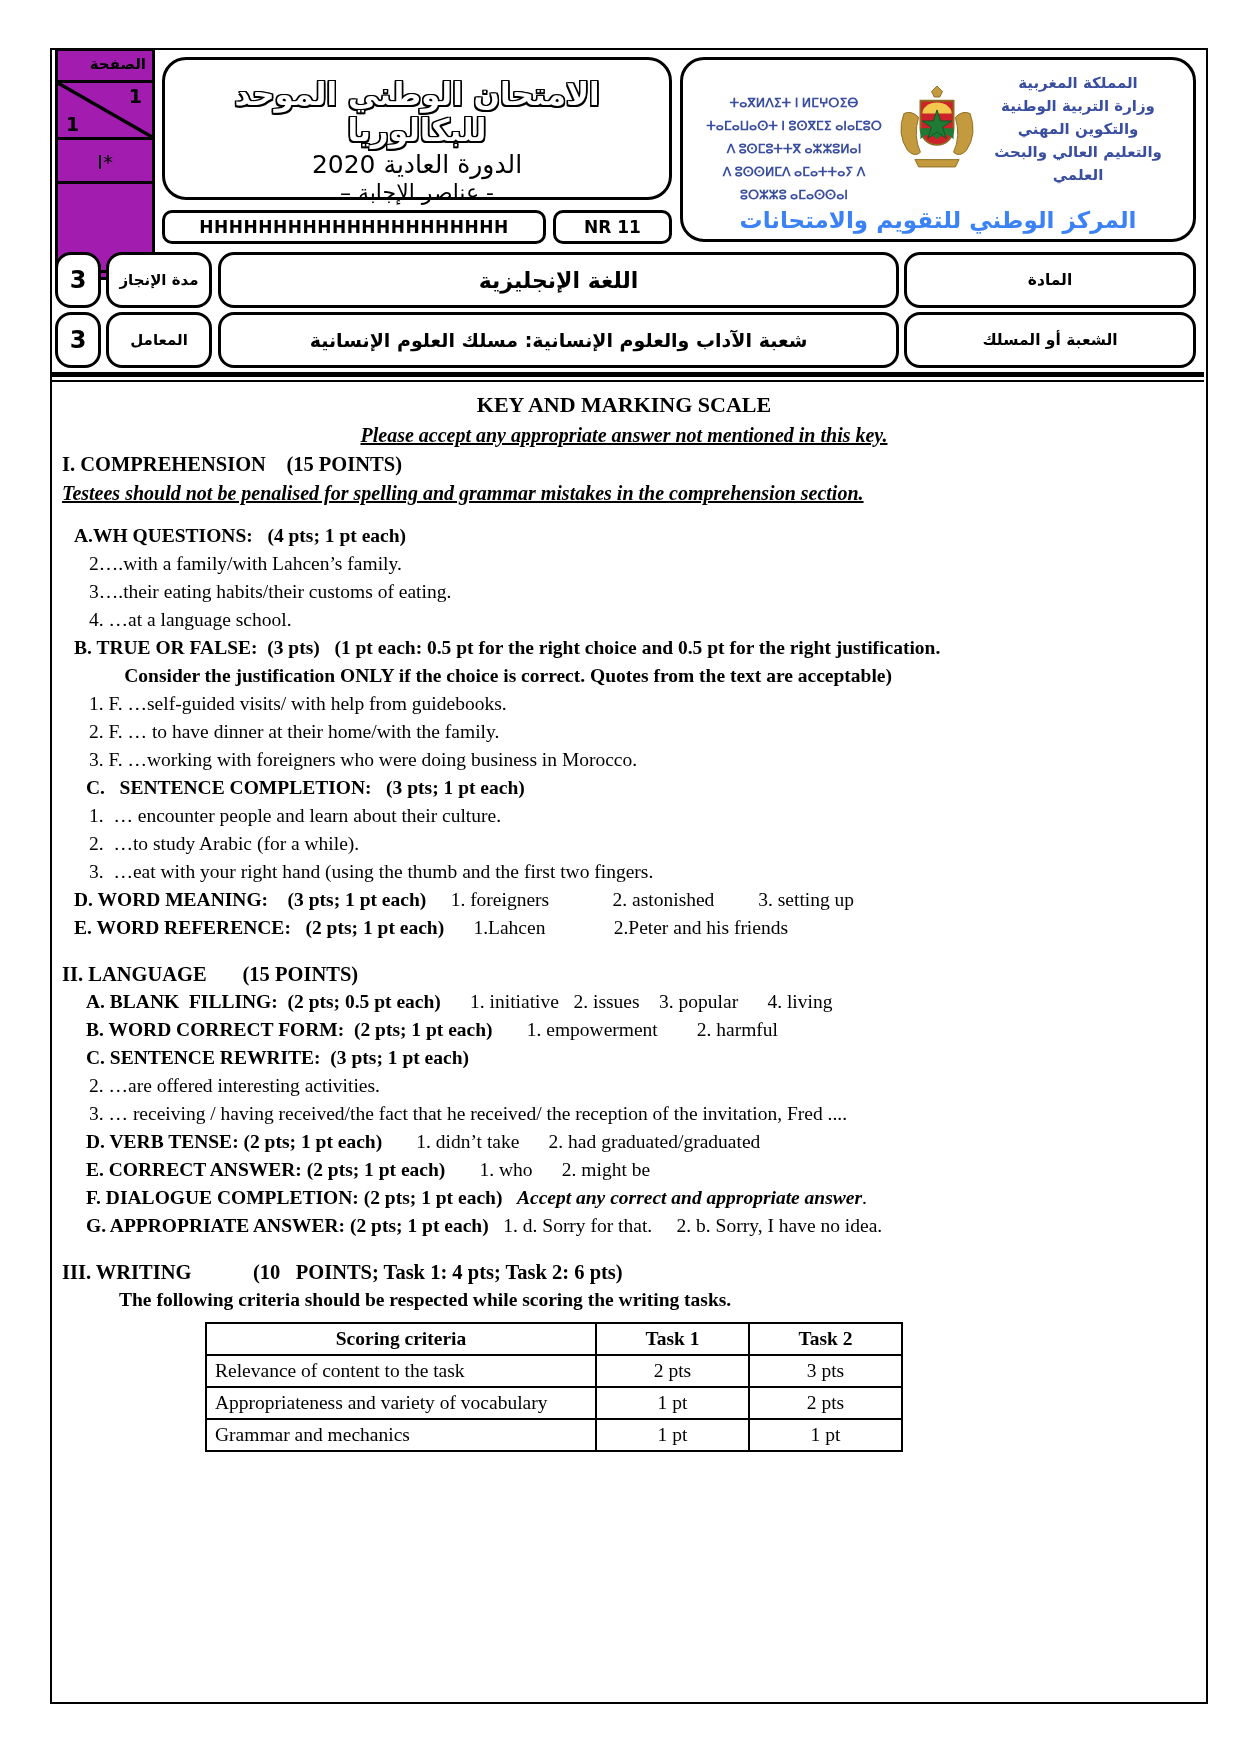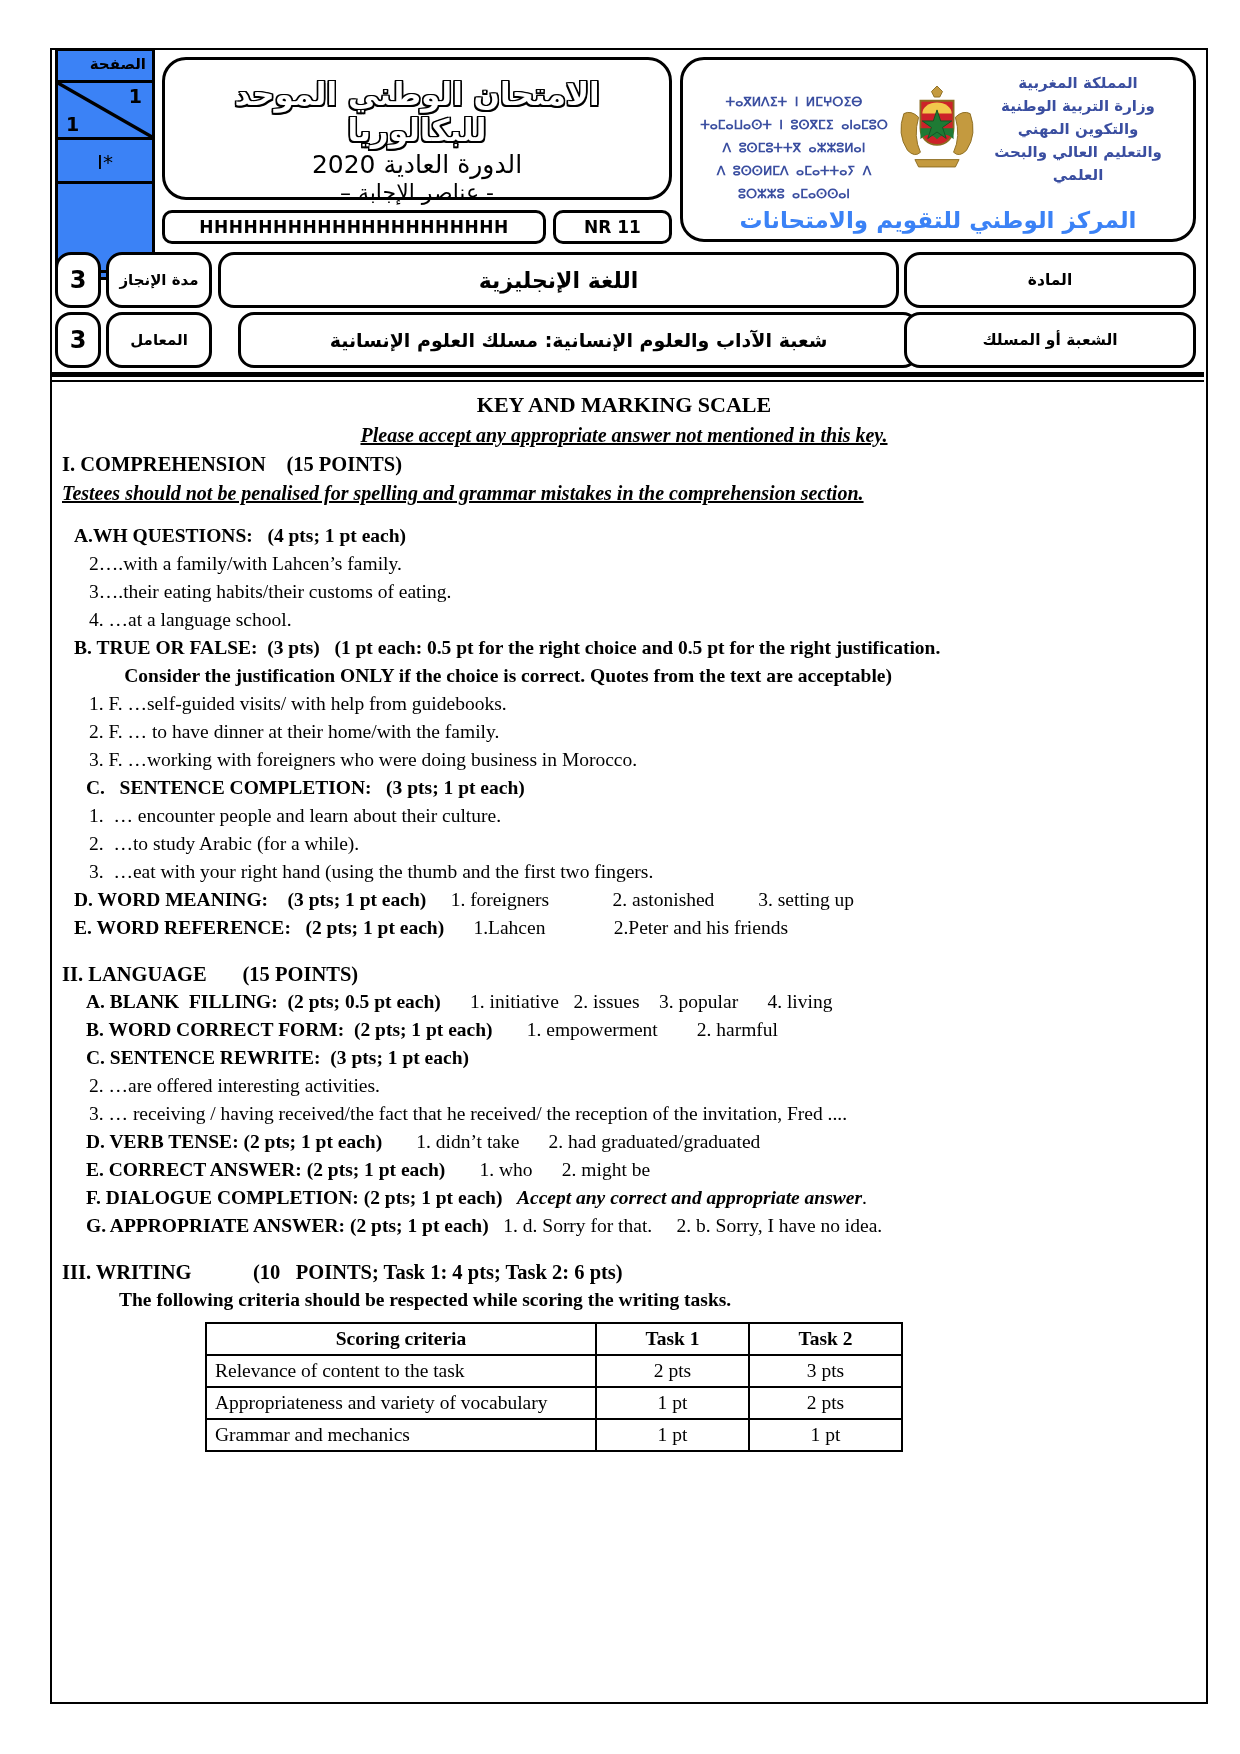--- a/index.html
+++ b/index.html
@@ -1,21 +1,21 @@
 <!DOCTYPE html>
 <html lang="en"><head>
 <meta charset="utf-8">
 <style>
   html,body{margin:0;padding:0;background:#fff;}
   .sheet{position:relative;width:1240px;height:1754px;background:#fff;overflow:hidden;
          font-family:"Liberation Serif",serif;color:#000;}
   .frame{position:absolute;left:50px;top:48px;width:1154px;height:1652px;border:2px solid #000;}
 
   
-  .pagebox{position:absolute;left:55px;top:48px;width:94px;height:226px;border:3px solid #000;background:#3b82f6;}
+  .pagebox{position:absolute;left:55px;top:48px;width:94px;height:226px;border:3px solid #000;background:#a21caf;}
   .pagebox .cell{border-bottom:3px solid #000;position:relative;}
   .pb-label{height:32px;font-family:"DejaVu Sans",sans-serif;font-weight:bold;font-size:15px;
             direction:rtl;text-align:right;padding:4px 6px 0 0;box-sizing:border-box;}
   .pb-diag{height:54px;}
   .pb-diag svg{position:absolute;inset:0;width:100%;height:100%;}
   .pb-diag .tr{position:absolute;top:2px;right:10px;font-family:"DejaVu Sans",sans-serif;font-weight:bold;font-size:19px;}
   .pb-diag .bl{position:absolute;bottom:2px;left:8px;font-family:"DejaVu Sans",sans-serif;font-weight:bold;font-size:19px;}
   .pb-code{height:44px;text-align:center;font-family:"DejaVu Sans",sans-serif;font-size:20px;padding-top:10px;box-sizing:border-box;}
   .pb-empty{height:86px;border-bottom:none;}
 
@@ -33,21 +33,21 @@
         box-sizing:border-box;text-align:center;font-family:"DejaVu Sans",sans-serif;font-weight:bold;font-size:17px;
         padding-top:4px;letter-spacing:.5px;}
   .nrbox{position:absolute;left:553px;top:210px;width:119px;height:34px;border:3px solid #000;border-radius:10px;
          box-sizing:border-box;text-align:center;font-family:"DejaVu Sans",sans-serif;font-weight:bold;font-size:17px;padding-top:4px;}
 
   
   .logobox{position:absolute;left:680px;top:57px;width:516px;height:185px;border:3px solid #000;border-radius:24px;box-sizing:border-box;padding-left:9px;}
   .min-ar{position:absolute;right:10px;top:12px;width:210px;direction:rtl;text-align:center;
           font-family:"DejaVu Sans",sans-serif;font-weight:bold;font-size:15px;line-height:23px;}
   .tifinagh{position:absolute;left:16px;top:32px;width:190px;text-align:center;
-            font-family:Liberation Mono, monospace;font-weight:bold;font-size:12.5px;line-height:23px;}
+            font-family:Liberation Sans, sans-serif;font-weight:bold;font-size:12.5px;line-height:23px;}
   .centername{position:absolute;left:0;right:0;bottom:6px;text-align:center;direction:rtl;
               font-family:"DejaVu Sans",sans-serif;font-weight:bold;font-size:23px;}
   .emblem{position:absolute;left:208px;top:26px;}
 
   
   .rbox{position:absolute;border:3px solid #000;border-radius:16px;box-sizing:border-box;background:#fff;
         display:flex;align-items:center;justify-content:center;direction:rtl;}
   .num{font-family:"DejaVu Sans",sans-serif;font-weight:bold;font-size:24px;}
   .mlabel{font-family:"DejaVu Sans",sans-serif;font-weight:bold;font-size:15px;}
   .mvalue1{font-family:"DejaVu Sans",sans-serif;font-weight:bold;font-size:22px;}
@@ -136,21 +136,21 @@
     <div class="centername" style="color: #3b82f6;">المركز الوطني للتقويم والامتحانات</div>
   </div>
 
   <div class="rbox num" style="left:55px;top:252px;width:46px;height:56px;">3</div>
   <div class="rbox mlabel" style="left:106px;top:252px;width:106px;height:56px;">مدة الإنجاز</div>
   <div class="rbox mvalue1" style="left:218px;top:252px;width:681px;height:56px;">اللغة الإنجليزية</div>
   <div class="rbox mfield" style="left:904px;top:252px;width:292px;height:56px;">المادة</div>
 
   <div class="rbox num" style="left:55px;top:312px;width:46px;height:56px;">3</div>
   <div class="rbox mlabel" style="left:106px;top:312px;width:106px;height:56px;">المعامل</div>
-  <div class="rbox mvalue2" style="left:218px;top:312px;width:681px;height:56px;margin-left:20px;">شعبة الآداب والعلوم الإنسانية: مسلك العلوم الإنسانية</div>
+  <div class="rbox mvalue2" style="left:218px;top:312px;width:681px;height:56px;">شعبة الآداب والعلوم الإنسانية: مسلك العلوم الإنسانية</div>
   <div class="rbox mfield" style="left:904px;top:312px;width:292px;height:56px;">الشعبة أو المسلك</div>
 
   <div class="rule1"></div>
   <div class="rule2"></div>
 
   <div class="bodywrap">
     <div id="body-lines">
         <div class="ln c s-b fs22"><span class="s-b">KEY AND MARKING SCALE</span></div>
         <div class="ln c fs20"><span class="s-biu">Please accept any appropriate answer not mentioned in this key.</span></div>
         <div class="ln h-roman"><span class="s-b">I. COMPREHENSION    (15 POINTS)</span></div>

